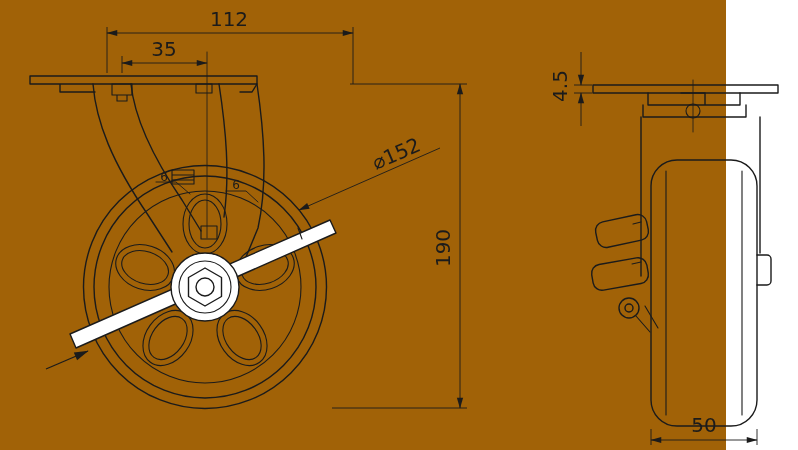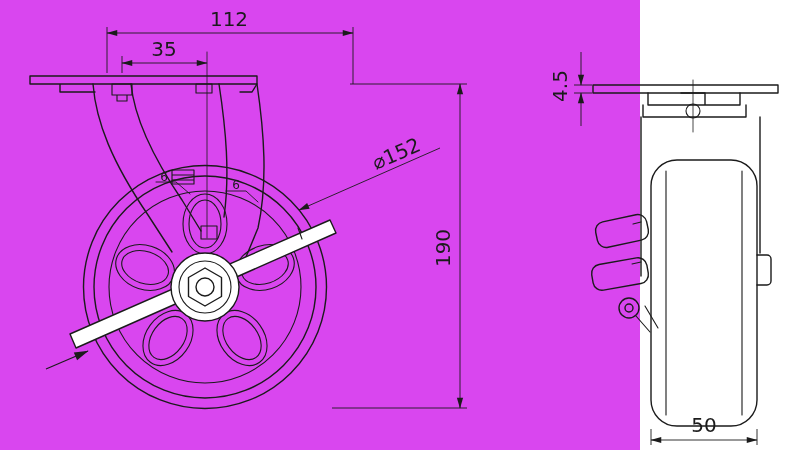--- a/index.html
+++ b/index.html
@@ -6,23 +6,23 @@
     margin: 0;
     padding: 0;
     background: #ffffff;
     width: 798px;
     height: 450px;
     overflow: hidden;
     font-family: "Liberation Sans", sans-serif;
   }
   .page {
     position: relative;
-    width: 640px;
+    width: 726px;
     height: 450px;
-    background: #d946ef;
+    background: #a16207;
   }
   svg { display: block; }
   text {
     font-family: "DejaVu Sans", "Liberation Sans", sans-serif;
     fill: #1b1b1b;
     stroke: none;
   }
 </style>
 </head>
 <body>

